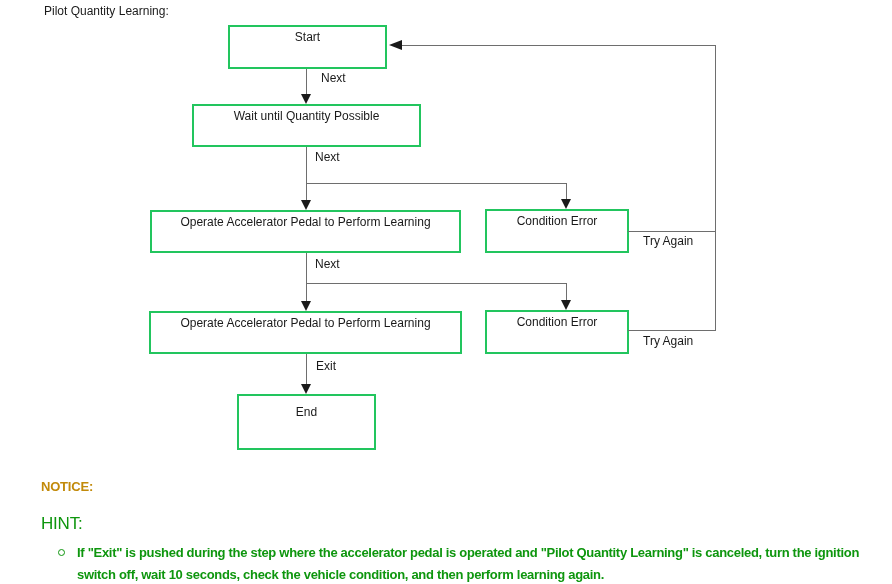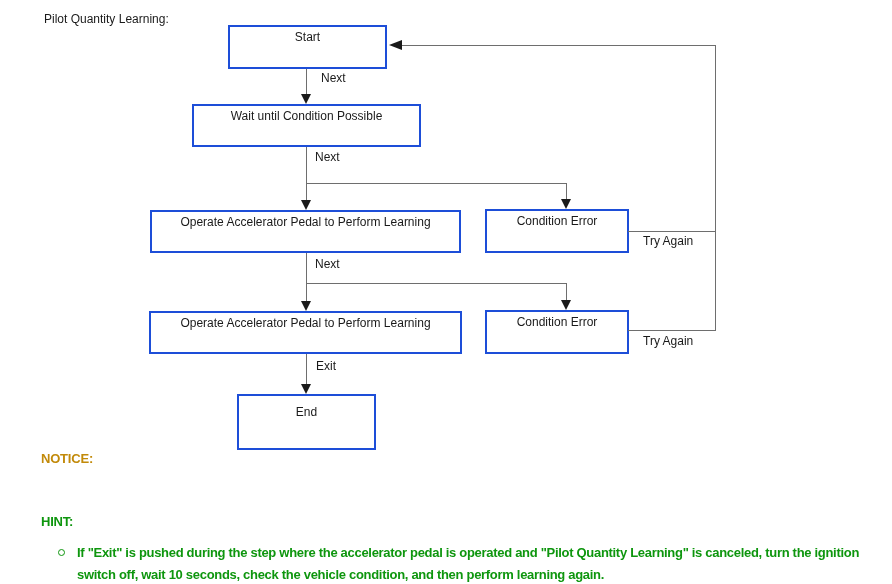--- a/index.html
+++ b/index.html
@@ -4,32 +4,32 @@
 <style>
   html, body { margin: 0; padding: 0; background: #ffffff; }
   .page {
     position: relative;
     width: 892px;
     height: 584px;
     background: #ffffff;
     font-family: "Liberation Sans", "DejaVu Sans", sans-serif;
     overflow: hidden;
   }
-  .abs { position: absolute; margin-top: 8px; }
+  .abs { position: absolute; }
 
   .doc-title {
     font-size: 12px;
     color: #1a1a1a;
   }
 
   
   .fc-box {
     position: absolute;
     box-sizing: border-box;
-    border: 2px solid #1d4ed8;
+    border: 2px solid #22c55e;
     background: #ffffff;
     display: flex;
     align-items: center;
     justify-content: center;
     padding-bottom: 20px;
     font-size: 12px;
     color: #1a1a1a;
     white-space: nowrap;
   }
 
@@ -61,22 +61,22 @@
   .notice-heading, .notice-body {
     position: absolute;
     font-size: 13px;
     font-weight: bold;
     letter-spacing: -0.2px;
     color: #c28a0a;
     white-space: nowrap;
   }
   .hint-heading {
     position: absolute;
-    font-size: 13px;
-    font-weight: bold;
+    font-size: 17px;
+    font-weight: normal;
     letter-spacing: -0.2px;
     color: #0e960e;
     white-space: nowrap;
   }
   .hint-item-text {
     position: absolute;
     font-size: 13px;
     font-weight: bold;
     letter-spacing: -0.3px;
     line-height: 22px;
@@ -93,21 +93,21 @@
 </style>
 </head>
 <body>
 
 <div class="page">
 
   <div class="abs doc-title" style="left:44px; top:4px;">Pilot Quantity Learning:</div>
 
   <div class="fc-box" style="left:228px; top:25px; width:159px; height:44px;">Start</div>
 
-  <div class="fc-box" style="left:192px; top:104px; width:229px; height:43px;">Wait until Condition Possible</div>
+  <div class="fc-box" style="left:192px; top:104px; width:229px; height:43px;">Wait until Quantity Possible</div>
 
   <div class="fc-box" style="left:150px; top:210px; width:311px; height:43px;">Operate Accelerator Pedal to Perform Learning</div>
 
   <div class="fc-box" style="left:485px; top:209px; width:144px; height:44px;">Condition Error</div>
 
   <div class="fc-box" style="left:149px; top:311px; width:313px; height:43px;">Operate Accelerator Pedal to Perform Learning</div>
 
   <div class="fc-box" style="left:485px; top:310px; width:144px; height:44px;">Condition Error</div>
 
   <div class="fc-box" style="left:237px; top:394px; width:139px; height:56px;">End</div>
@@ -137,19 +137,19 @@
   <div class="line" style="left:628px; top:231px; width:87px; height:1px;"></div>
   <div class="edge-label" style="left:643px; top:234px;">Try Again</div>
 
   <div class="line" style="left:628px; top:330px; width:87px; height:1px;"></div>
   <div class="edge-label" style="left:643px; top:334px;">Try Again</div>
 
   <div class="line" style="left:715px; top:45px; width:1px; height:286px;"></div>
   <div class="line" style="left:401px; top:45px; width:315px; height:1px;"></div>
   <div class="arrow-left" style="left:389px; top:40px;"></div>
 
-  <div class="notice-heading" style="left:41px; top:451px;">NOTICE:</div>
+  <div class="notice-heading" style="left:41px; top:479px;">NOTICE:</div>
 
   <div class="hint-heading" style="left:41px; top:514px;">HINT:</div>
   <div class="hint-bullet" style="left:58px; top:549px;"></div>
   <div class="hint-item-text" style="left:77px; top:542px;">If "Exit" is pushed during the step where the accelerator pedal is operated and "Pilot Quantity Learning" is canceled, turn the ignition switch off, wait 10 seconds, check the vehicle condition, and then perform learning again.</div>
 
 </div>
 
 </body></html>

